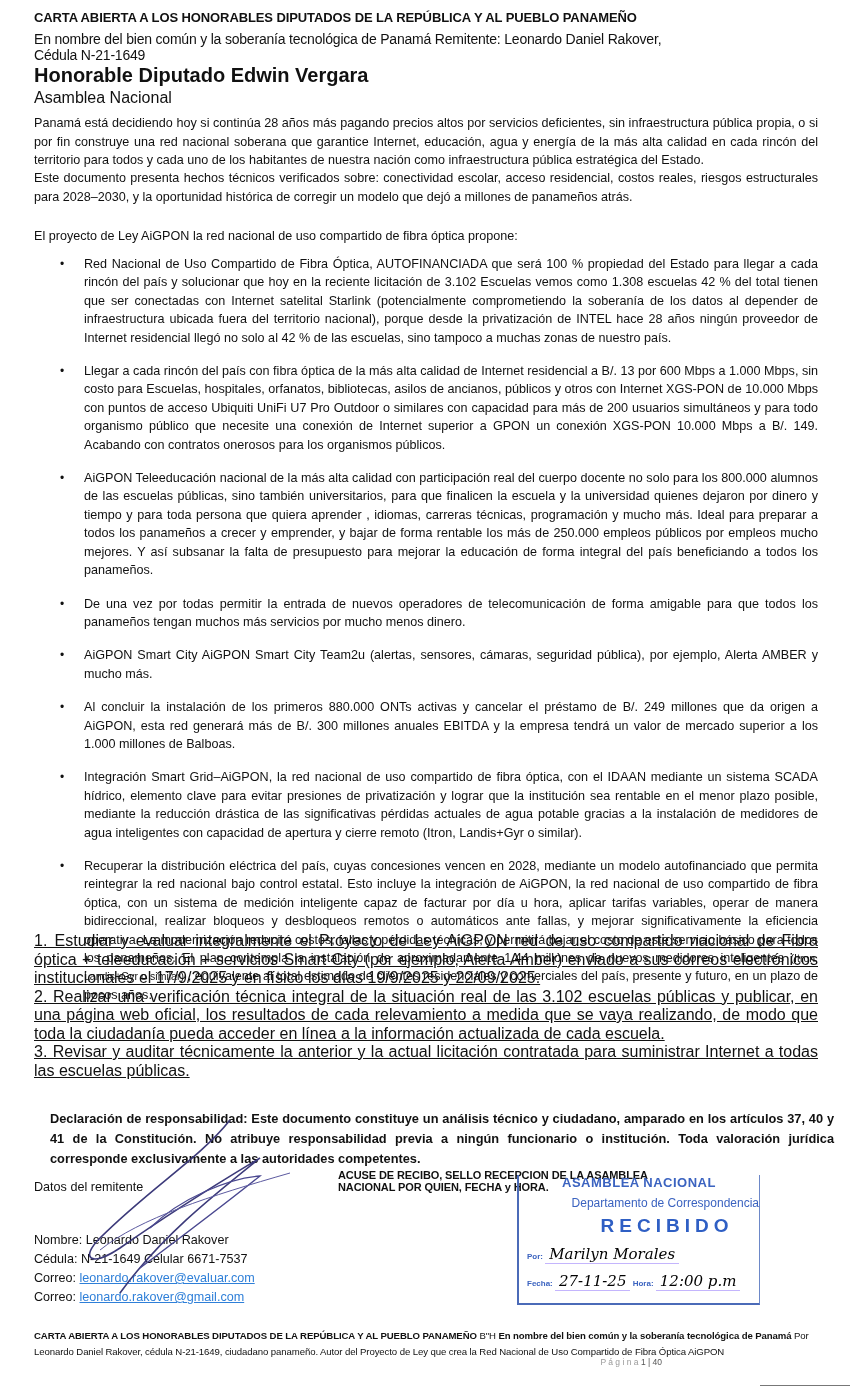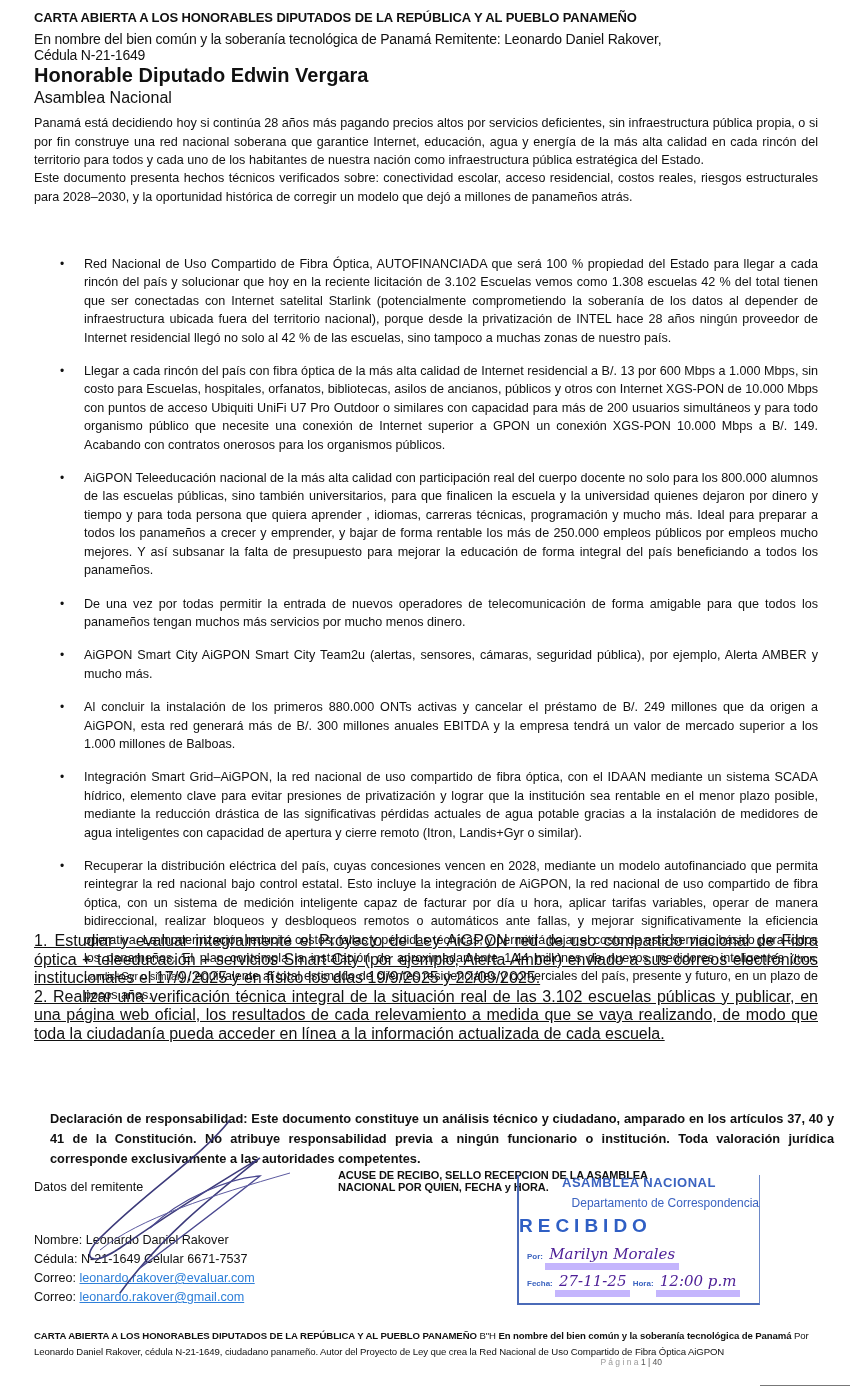--- a/index.html
+++ b/index.html
@@ -18,23 +18,23 @@
   ul.proposals li .bullet { position: absolute; left: 26px; top: 0; font-size: 12px; }
   .small { font-size: 10.5px; }
   .pet-title { position: absolute; left: 0; width: 850px; top: 938px; text-align: center; font-size: 12.6px; font-weight: bold; }
   .petitions { position: absolute; left: 34px; top: 932px; width: 784px; font-size: 16px; line-height: 18.5px; text-align: justify; text-decoration: underline; }
   .petitions p { margin: 0; }
   .declaration { position: absolute; left: 34px; top: 1109px; width: 784px; font-size: 12.8px; font-weight: bold; line-height: 20px; text-align: justify; margin-left: 16px; }
   .ack { position: absolute; left: 338px; top: 1169px; font-size: 11px; font-weight: bold; letter-spacing: -0.1px; }
   .stamp { position: absolute; left: 517px; top: 1175px; width: 240px; height: 128px; border: 2px solid #4b6bb8; border-right: 1px solid #6d88c8; border-top: none; color: #2c55b8; }
   .stamp .s1 { position: absolute; left: 0; width: 100%; top: 0; text-align: center; font-size: 13px; font-weight: bold; color: #3b63c0; letter-spacing: 0.5px; }
   .stamp .s2 { position: absolute; left: 0; width: 100%; top: 21px; text-align: right; font-size: 12px; color: #3b63c0; }
-  .stamp .s3 { position: absolute; left: 0; width: 100%; top: 40px; text-align: left; font-size: 19px; font-weight: bold; letter-spacing: 5px; color: #2f5fc4; }
+  .stamp .s3 { position: absolute; left: 0; width: 100%; top: 40px; text-align: center; font-size: 19px; font-weight: bold; letter-spacing: 5px; color: #2f5fc4; padding-left: 28px; }
   .stamp .row { position: absolute; left: 8px; font-size: 8px; font-weight: bold; color: #3b63c0; }
-  .stamp .hand { font-family: "DejaVu Serif", serif; font-style: italic; font-size: 15px; color: #4c1d95; border-bottom: 7px solid #c4b5fd; padding: 0 4px; font-weight: normal; }
+  .stamp .hand { font-family: "DejaVu Serif", serif; font-style: italic; font-size: 15px; color: #000000; border-bottom: 1px solid #c4b5fd; padding: 0 4px; font-weight: normal; }
   .sender-label { position: absolute; left: 34px; top: 1180px; font-size: 12.6px; }
   .sender { position: absolute; left: 34px; top: 1231px; font-size: 12.6px; line-height: 19px; }
   .sender a { color: #2e7fd8; text-decoration: underline; }
   .signature { position: absolute; left: 60px; top: 1118px; width: 240px; height: 185px; pointer-events: none; }
   .footer { position: absolute; left: 34px; top: 1328px; width: 784px; font-size: 9.6px; line-height: 16px; letter-spacing: -0.1px; }
   .footer b { font-weight: bold; }
   .pagenum { position: absolute; right: 34px; top: 1357px; font-size: 8.5px; color: #999; }
   .pagenum .num { color: #555; }
   .bottom-line { position: absolute; left: 760px; top: 1385px; width: 90px; height: 1px; background: #777; }
 </style>
@@ -44,35 +44,37 @@
 <div class="page">
 
   <div class="hdr-title">CARTA ABIERTA A LOS HONORABLES DIPUTADOS DE LA REPÚBLICA Y AL PUEBLO PANAMEÑO</div>
   <div class="hdr-sub">En nombre del bien común y la soberanía tecnológica de Panamá Remitente: Leonardo Daniel Rakover, Cédula N-21-1649</div>
 
   <div class="recipient">Honorable Diputado Edwin Vergara</div>
   <div class="institution">Asamblea Nacional</div>
 
   <div class="para" style="top:114px;">Panamá está decidiendo hoy si continúa 28 años más pagando precios altos por servicios deficientes, sin infraestructura pública propia, o si por fin construye una red nacional soberana que garantice Internet, educación, agua y energía de la más alta calidad en cada rincón del territorio para todos y cada uno de los habitantes de nuestra nación como infraestructura pública estratégica del Estado.</div>
   <div class="para" style="top:169px;">Este documento presenta hechos técnicos verificados sobre: conectividad escolar, acceso residencial, costos reales, riesgos estructurales para 2028–2030, y la oportunidad histórica de corregir un modelo que dejó a millones de panameños atrás.</div>
+  <div class="para" style="top:227px;">El proyecto de Ley AiGPON la red nacional de uso compartido de fibra óptica propone:</div>
 
   <ul class="proposals">
     <li><span class="bullet">•</span><span>Red Nacional de Uso Compartido de Fibra Óptica, AUTOFINANCIADA que será 100 % propiedad del Estado para llegar a cada rincón del país y solucionar que  hoy en la reciente licitación de 3.102 Escuelas vemos como 1.308 escuelas 42 % del total tienen que ser conectadas con Internet satelital Starlink (potencialmente comprometiendo la soberanía de los datos al depender de infraestructura ubicada fuera del territorio nacional), porque desde la privatización de INTEL hace 28 años ningún proveedor de Internet residencial llegó no solo al 42 % de las escuelas, sino tampoco a muchas zonas de nuestro país.</span></li>
     <li><span class="bullet">•</span><span>Llegar a cada rincón del país con fibra óptica de la más alta calidad de Internet residencial a B/. 13 por  600 Mbps a 1.000 Mbps, sin costo para Escuelas, hospitales, orfanatos, bibliotecas, asilos de ancianos, públicos y otros con Internet XGS-PON de 10.000 Mbps con puntos de acceso Ubiquiti UniFi U7 Pro Outdoor o similares con capacidad para más de 200 usuarios simultáneos y para todo organismo público que necesite una conexión de Internet superior a GPON un conexión  XGS-PON 10.000 Mbps a B/. 149. Acabando con contratos onerosos para los organismos públicos.</span></li>
     <li><span class="bullet">•</span><span>AiGPON Teleeducación nacional de la más alta calidad con participación real del cuerpo docente no solo para los 800.000 alumnos de las escuelas públicas, sino también universitarios, para que finalicen la escuela y la universidad quienes dejaron por dinero y tiempo y para toda persona que quiera aprender , idiomas, carreras técnicas, programación y mucho más. Ideal para preparar a todos los panameños a crecer y emprender, y  bajar de forma rentable los más de 250.000 empleos públicos por empleos mucho mejores. Y así subsanar la falta de presupuesto para mejorar la educación de forma integral del país beneficiando a todos los panameños.</span></li>
     <li><span class="bullet">•</span><span>De una vez por todas permitir la entrada de nuevos operadores de telecomunicación de forma amigable para que todos los panameños tengan muchos más servicios por mucho menos dinero.</span></li>
     <li><span class="bullet">•</span><span>AiGPON Smart City AiGPON Smart City  Team2u (alertas, sensores, cámaras, seguridad pública), por ejemplo, Alerta AMBER y mucho más.</span></li>
     <li><span class="bullet">•</span><span>Al concluir la instalación de los primeros 880.000 ONTs activas y cancelar el préstamo de B/. 249 millones que da origen a AiGPON, esta red generará más de B/. 300 millones anuales EBITDA y la empresa tendrá un valor de mercado superior a los 1.000 millones de Balboas.</span></li>
     <li><span class="bullet">•</span><span>Integración Smart Grid–AiGPON, la red nacional de uso compartido de fibra óptica, con el IDAAN mediante un sistema SCADA hídrico, elemento clave para evitar presiones de privatización y lograr que la institución sea rentable en el menor plazo posible, mediante la reducción drástica de las significativas pérdidas actuales de agua potable gracias a la instalación de medidores de agua inteligentes con capacidad de apertura y cierre remoto (Itron, Landis+Gyr o similar).</span></li>
     <li><span class="bullet">•</span><span>Recuperar la distribución eléctrica del país, cuyas concesiones vencen en 2028, mediante un modelo autofinanciado que permita reintegrar la red nacional bajo control estatal. Esto incluye la integración de AiGPON, la red nacional de uso compartido de fibra óptica, con un sistema de medición inteligente capaz de facturar por día u hora, aplicar tarifas variables, operar de manera bidireccional, realizar bloqueos y desbloqueos remotos o automáticos ante fallas, y mejorar significativamente la eficiencia operativa. La modernización reducirá costos, fallas y pérdidas técnicas, y permitirá bajar el costo de este servicio básico para todos los panameños. El plan contempla la instalación de aproximadamente 1,44 millones de nuevos medidores inteligentes </span><span class="small">(Itron, Landis+Gyr o similar)</span><span> , equivalente al total estimado de clientes residenciales y comerciales del país, presente y futuro, en un plazo de pocos años.</span></li>
   </ul>
 
   <div class="petitions">
     <p>1. Estudiar y evaluar integralmente el Proyecto de Ley AiGPON red de uso compartido nacional de Fibra óptica + teleeducación + servicios Smart City (por ejemplo, Alerta Amber) enviado a sus correos electrónicos institucionales el 17/9/2025 y en físico los días 19/9/2025 y 22/09/2025.</p>
     <p>2. Realizar una verificación técnica integral de la situación real de las 3.102 escuelas públicas y publicar, en una página web oficial, los resultados de cada relevamiento a medida que se vaya realizando, de modo que toda la ciudadanía pueda acceder en línea a la información actualizada de cada escuela.</p>
+    <p>3. Revisar y auditar técnicamente la anterior y la actual licitación contratada para suministrar Internet a  todas las escuelas públicas.</p>
   </div>
 
   <div class="declaration">Declaración de responsabilidad: Este documento constituye un análisis técnico y ciudadano, amparado en los artículos 37, 40 y 41 de la Constitución. No atribuye responsabilidad previa a ningún funcionario o institución. Toda valoración jurídica corresponde exclusivamente a las autoridades competentes.</div>
 
   <div class="ack">ACUSE DE RECIBO,  SELLO  RECEPCION DE LA ASAMBLEA  NACIONAL POR QUIEN,  FECHA  y HORA.</div>
 
   <div class="stamp">
     <div class="s1">ASAMBLEA NACIONAL</div>
     <div class="s2">Departamento de Correspondencia</div>
     <div class="s3">RECIBIDO</div>

